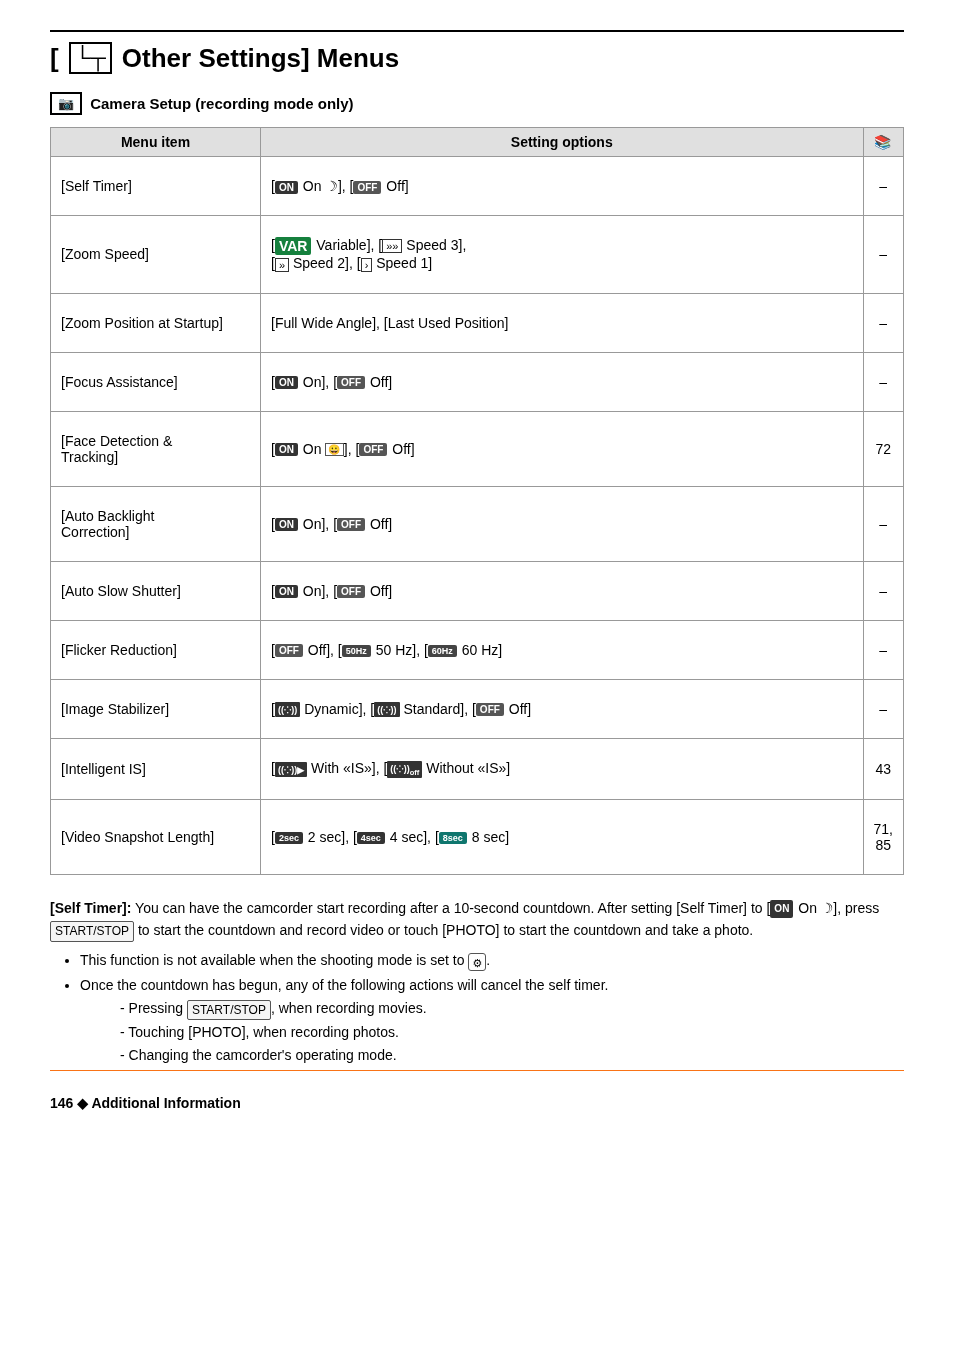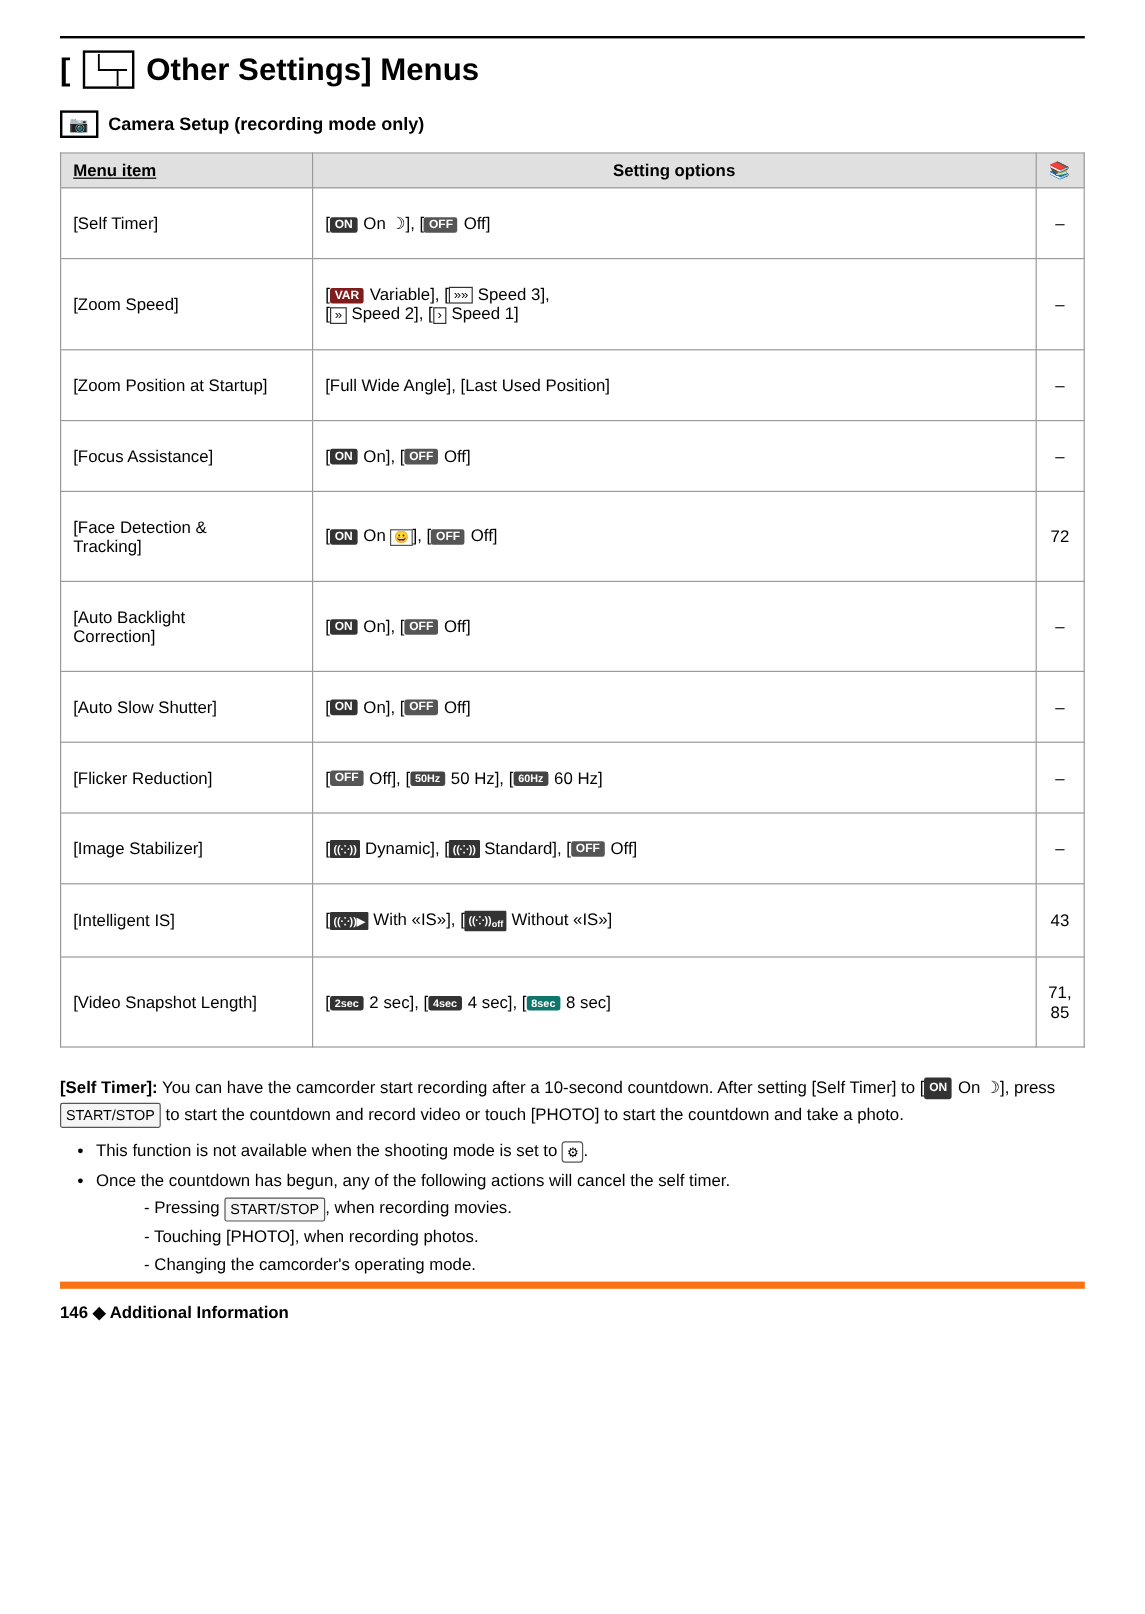--- a/index.html
+++ b/index.html
@@ -52,21 +52,21 @@
       border-collapse: collapse;
       margin-bottom: 22px;
     }
     table th {
       background: #e0e0e0;
       border: 1px solid #999;
       padding: 6px 10px;
       font-weight: bold;
       text-align: center;
     }
-    table th.menu-col { text-align: left; width: 210px; text-decoration: underline; }
+    table th.menu-col { text-align: center; width: 210px; }
     table th.setting-col { text-align: center; }
     table th.page-col { width: 40px; text-align: center; }
     table td {
       border: 1px solid #999;
       padding: 21px 10px;
       vertical-align: middle;
     }
     table td.menu-item { font-weight: normal; }
     table td.page-ref { text-align: center; }
 
@@ -75,21 +75,21 @@
       font-size: 10px;
       font-weight: bold;
       color: #fff;
       padding: 1px 4px;
       border-radius: 2px;
       vertical-align: middle;
       margin-right: 1px;
     }
     .badge-on { background: #333; }
     .badge-off { background: #555; }
-    .badge-var { background: #7f1d1d; font-size: 10px; }
+    .badge-var { background: #15803d; font-size: 14px; }
     .badge-50hz { background: #444; font-size: 9px; }
     .badge-60hz { background: #444; font-size: 9px; }
     .badge-2sec { background: #333; font-size: 9px; }
     .badge-4sec { background: #333; font-size: 9px; }
     .badge-8sec { background: #0f766e; font-size: 9px; }
 
     .speed-icon {
       display: inline-block;
       border: 1px solid #333;
       padding: 0 3px;
@@ -145,22 +145,22 @@
       list-style: none;
       margin-bottom: 2px;
     }
     .sub-list li::before {
       content: "- ";
     }
 
     .page-footer {
       font-size: 14px;
       font-weight: bold;
-      border-top: 6px solid #f97316;
-      padding-top: 11px;
+      border-top: 1px solid #f97316;
+      padding-top: 24px;
     }
 
     .is-badge {
       display: inline-block;
       background: #333;
       color: #fff;
       font-size: 9px;
       font-weight: bold;
       padding: 1px 3px;
       border-radius: 1px;

